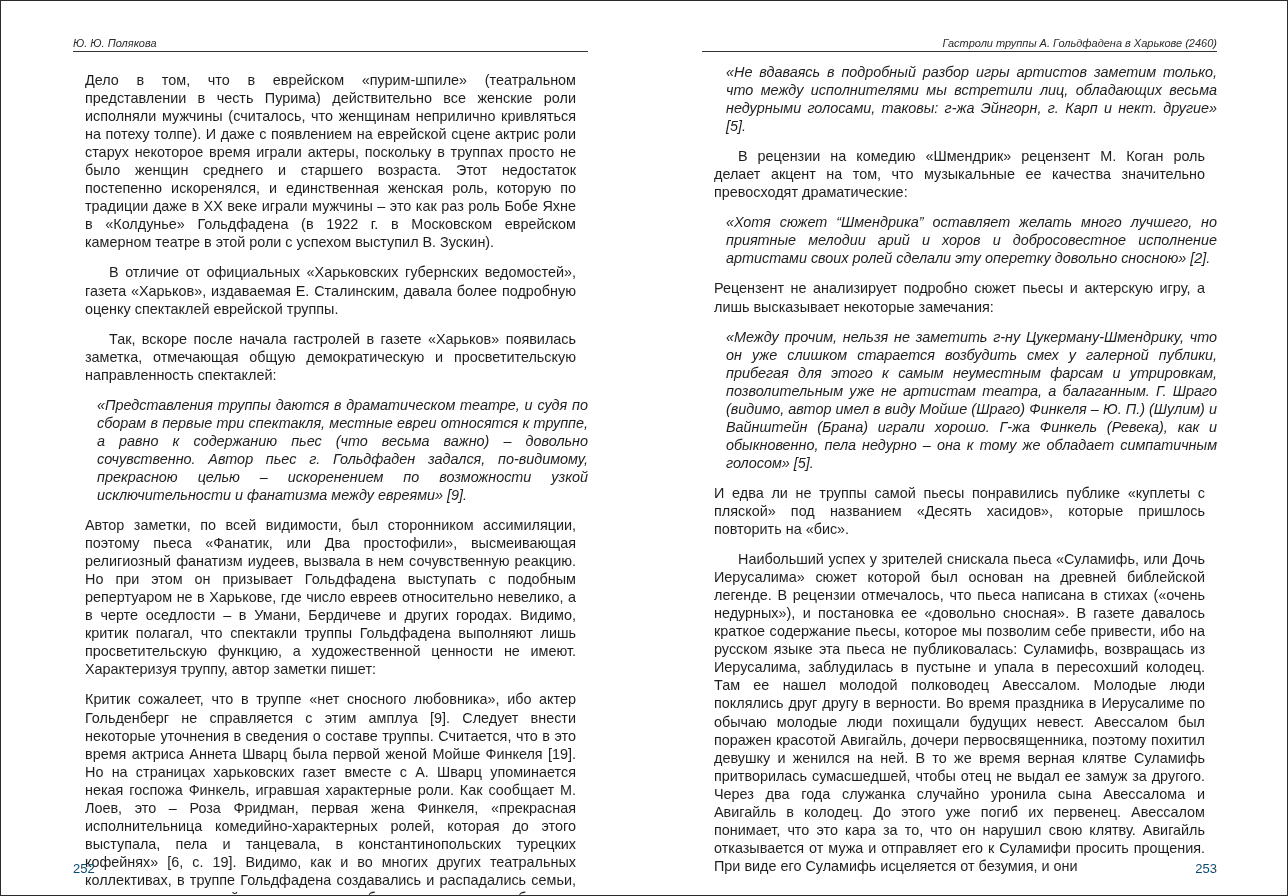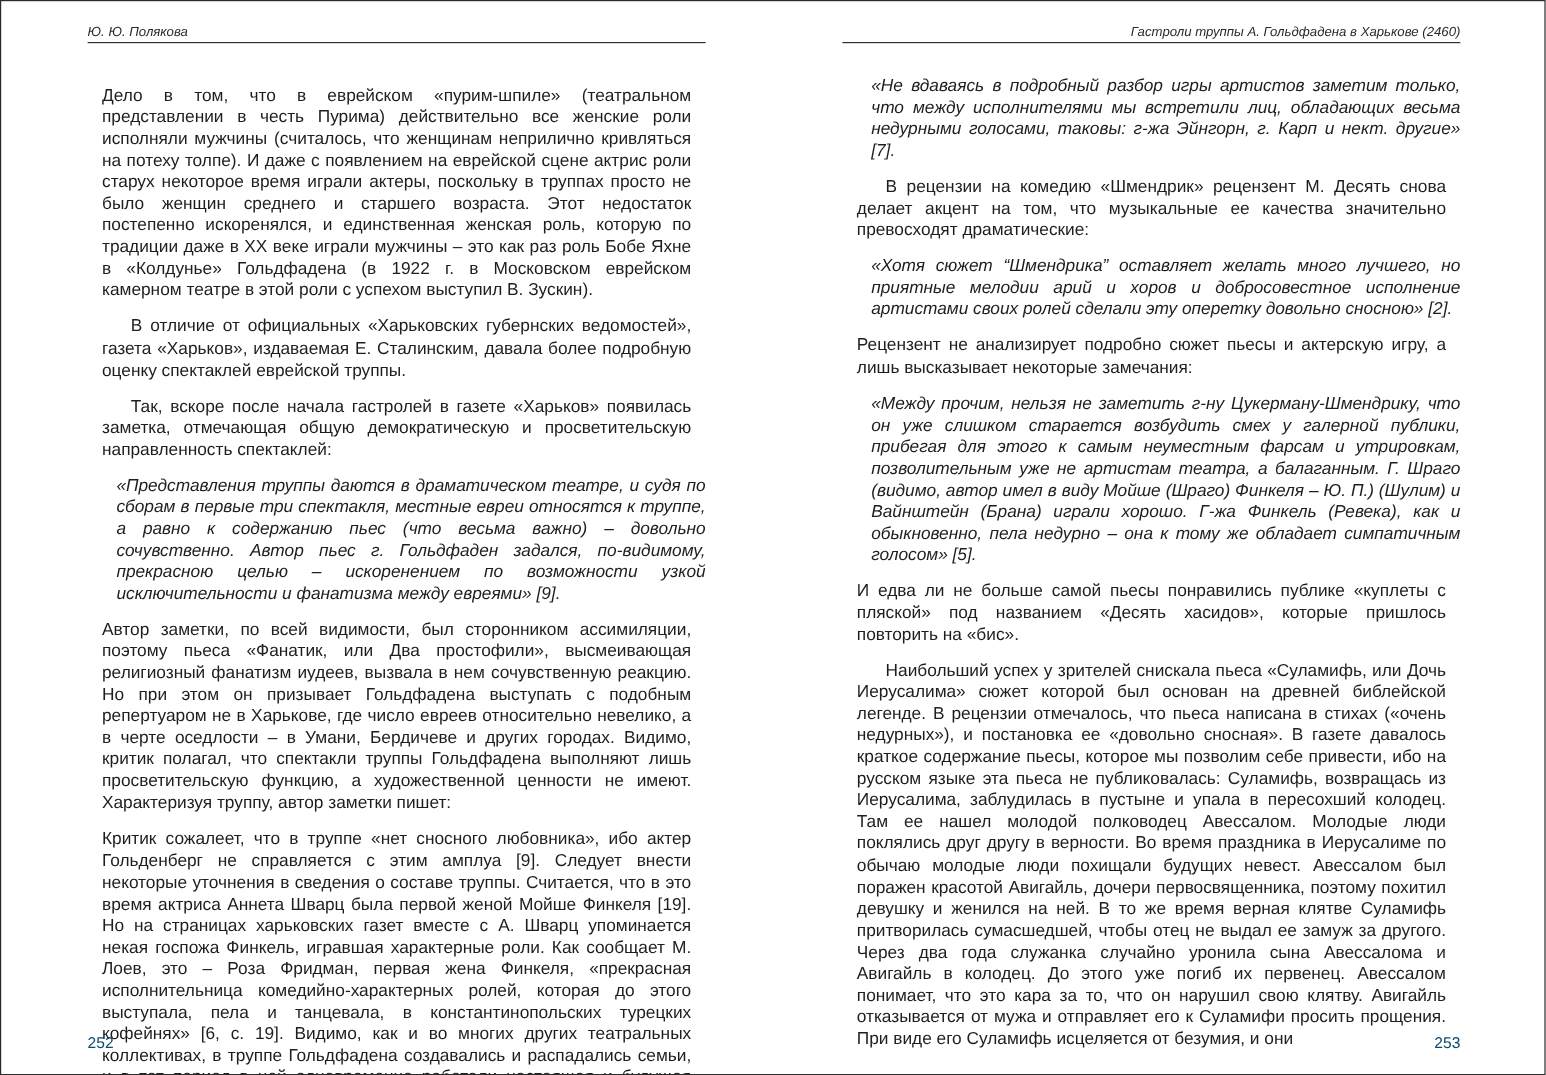--- a/index.html
+++ b/index.html
@@ -15,21 +15,21 @@
   }
   .page {
     position: absolute;
     top: 0;
     width: 515px;
   }
   .page.left { left: 72px; }
   .page.right { left: 701px; }
   .running-head {
     position: absolute;
-    top: 20px; left: 0; right: 0;
+    top: 36px; left: 0; right: 0;
     font-size: 11px;
     font-style: italic;
     color: #2a2a2a;
     border-bottom: 1px solid #333;
     padding-bottom: 2px;
     height: 12px;
     line-height: 12px;
   }
   .page.right .running-head { text-align: right; }
   .body-text {
@@ -70,22 +70,22 @@
     <p>Автор заметки, по всей видимости, был сторонником ассимиляции, поэтому пьеса «Фанатик, или Два простофили», высмеивающая религиозный фанатизм иудеев, вызвала в нем сочувственную реакцию. Но при этом он призывает Гольдфадена выступать с подобным репертуаром не в Харькове, где число евреев относительно невелико, а в черте оседлости – в Умани, Бердичеве и других городах. Видимо, критик полагал, что спектакли труппы Гольдфадена выполняют лишь просветительскую функцию, а художественной ценности не имеют. Характеризуя труппу, автор заметки пишет:</p>
     <p>Критик сожалеет, что в труппе «нет сносного любовника», ибо актер Гольденберг не справляется с этим амплуа [9]. Следует внести некоторые уточнения в сведения о составе труппы. Считается, что в это время актриса Аннета Шварц была первой женой Мойше Финкеля [19]. Но на страницах харьковских газет вместе с А. Шварц упоминается некая госпожа Финкель, игравшая характерные роли. Как сообщает М. Лоев, это – Роза Фридман, первая жена Финкеля, «прекрасная исполнительница комедийно-характерных ролей, которая до этого выступала, пела и танцевала, в константинопольских турецких кофейнях» [6, с. 19]. Видимо, как и во многих других театральных коллективах, в труппе Гольдфадена создавались и распадались семьи, и в тот период в ней одновременно работали настоящая и будущая жены Финкеля.</p>
 
   </div>
   <div class="folio">252</div>
 </div>
 
 <div class="page right">
   <div class="running-head">Гастроли труппы А. Гольдфадена в Харькове (2460)</div>
   <div class="body-text">
-    <p class="quote">«Не вдаваясь в подробный разбор игры артистов заметим только, что между исполнителями мы встретили лиц, обладающих весьма недурными голосами, таковы: г-жа Эйнгорн, г. Карп и нект. другие» [7].</p>
-    <p class="indent">В рецензии на комедию «Шмендрик» рецензент М. Десять снова делает акцент на том, что музыкальные ее качества значительно превосходят драматические:</p>
+    <p class="quote">«Не вдаваясь в подробный разбор игры артистов заметим только, что между исполнителями мы встретили лиц, обладающих весьма недурными голосами, таковы: г-жа Эйнгорн, г. Карп и нект. другие» [5].</p>
+    <p class="indent">В рецензии на комедию «Шмендрик» рецензент М. Коган роль делает акцент на том, что музыкальные ее качества значительно превосходят драматические:</p>
     <p class="quote">«Хотя сюжет “Шмендрика” оставляет желать много лучшего, но приятные мелодии арий и хоров и добросовестное исполнение артистами своих ролей сделали эту оперетку довольно сносною» [2].</p>
     <p>Рецензент не анализирует подробно сюжет пьесы и актерскую игру, а лишь высказывает некоторые замечания:</p>
     <p class="quote">«Между прочим, нельзя не заметить г-ну Цукерману-Шмендрику, что он уже слишком старается возбудить смех у галерной публики, прибегая для этого к самым неуместным фарсам и утрировкам, позволительным уже не артистам театра, а балаганным. Г. Шраго (видимо, автор имел в виду Мойше (Шраго) Финкеля – Ю. П.) (Шулим) и Вайнштейн (Брана) играли хорошо. Г-жа Финкель (Ревека), как и обыкновенно, пела недурно – она к тому же обладает симпатичным голосом» [5].</p>
-    <p>И едва ли не больше самой пьесы понравились публике «куплеты с пляской» под названием «Десять хасидов», которые пришлось повторить на «бис».</p>
+    <p>И едва ли не труппы самой пьесы понравились публике «куплеты с пляской» под названием «Десять хасидов», которые пришлось повторить на «бис».</p>
     <p class="indent">Наибольший успех у зрителей снискала пьеса «Суламифь, или Дочь Иерусалима» сюжет которой был основан на древней библейской легенде. В рецензии отмечалось, что пьеса написана в стихах («очень недурных»), и постановка ее «довольно сносная». В газете давалось краткое содержание пьесы, которое мы позволим себе привести, ибо на русском языке эта пьеса не публиковалась: Суламифь, возвращась из Иерусалима, заблудилась в пустыне и упала в пересохший колодец. Там ее нашел молодой полководец Авессалом. Молодые люди поклялись друг другу в верности. Во время праздника в Иерусалиме по обычаю молодые люди похищали будущих невест. Авессалом был поражен красотой Авигайль, дочери первосвященника, поэтому похитил девушку и женился на ней. В то же время верная клятве Суламифь притворилась сумасшедшей, чтобы отец не выдал ее замуж за другого. Через два года служанка случайно уронила сына Авессалома и Авигайль в колодец. До этого уже погиб их первенец. Авессалом понимает, что это кара за то, что он нарушил свою клятву. Авигайль отказывается от мужа и отправляет его к Суламифи просить прощения. При виде его Суламифь исцеляется от безумия, и они</p>
   </div>
   <div class="folio">253</div>
 </div>
 
 </body></html>

